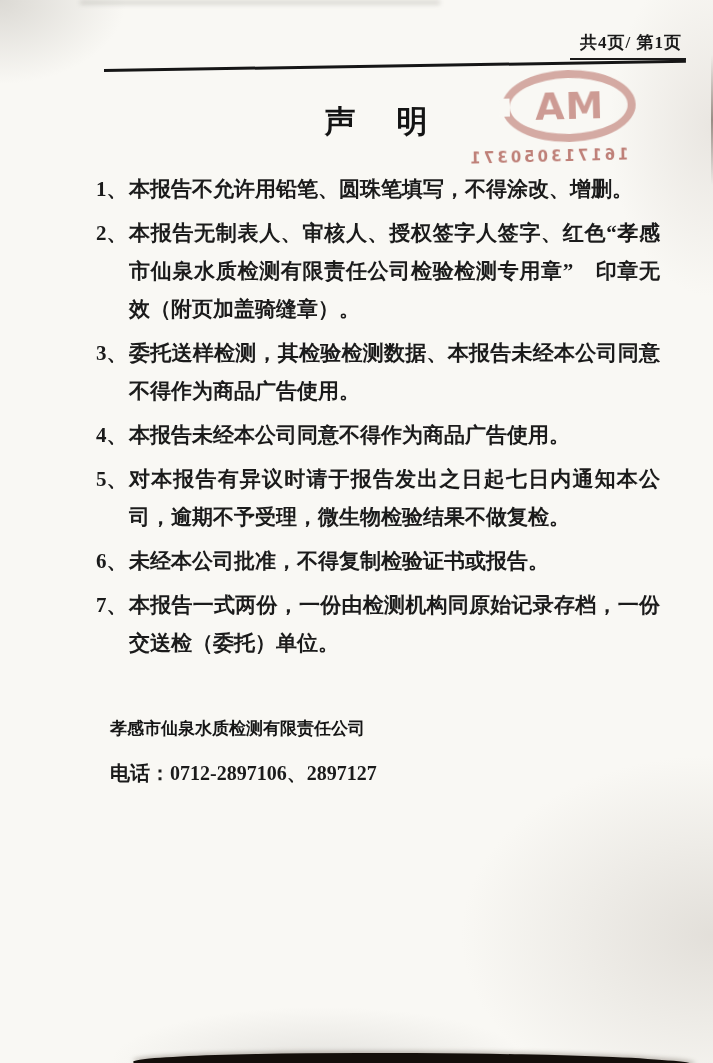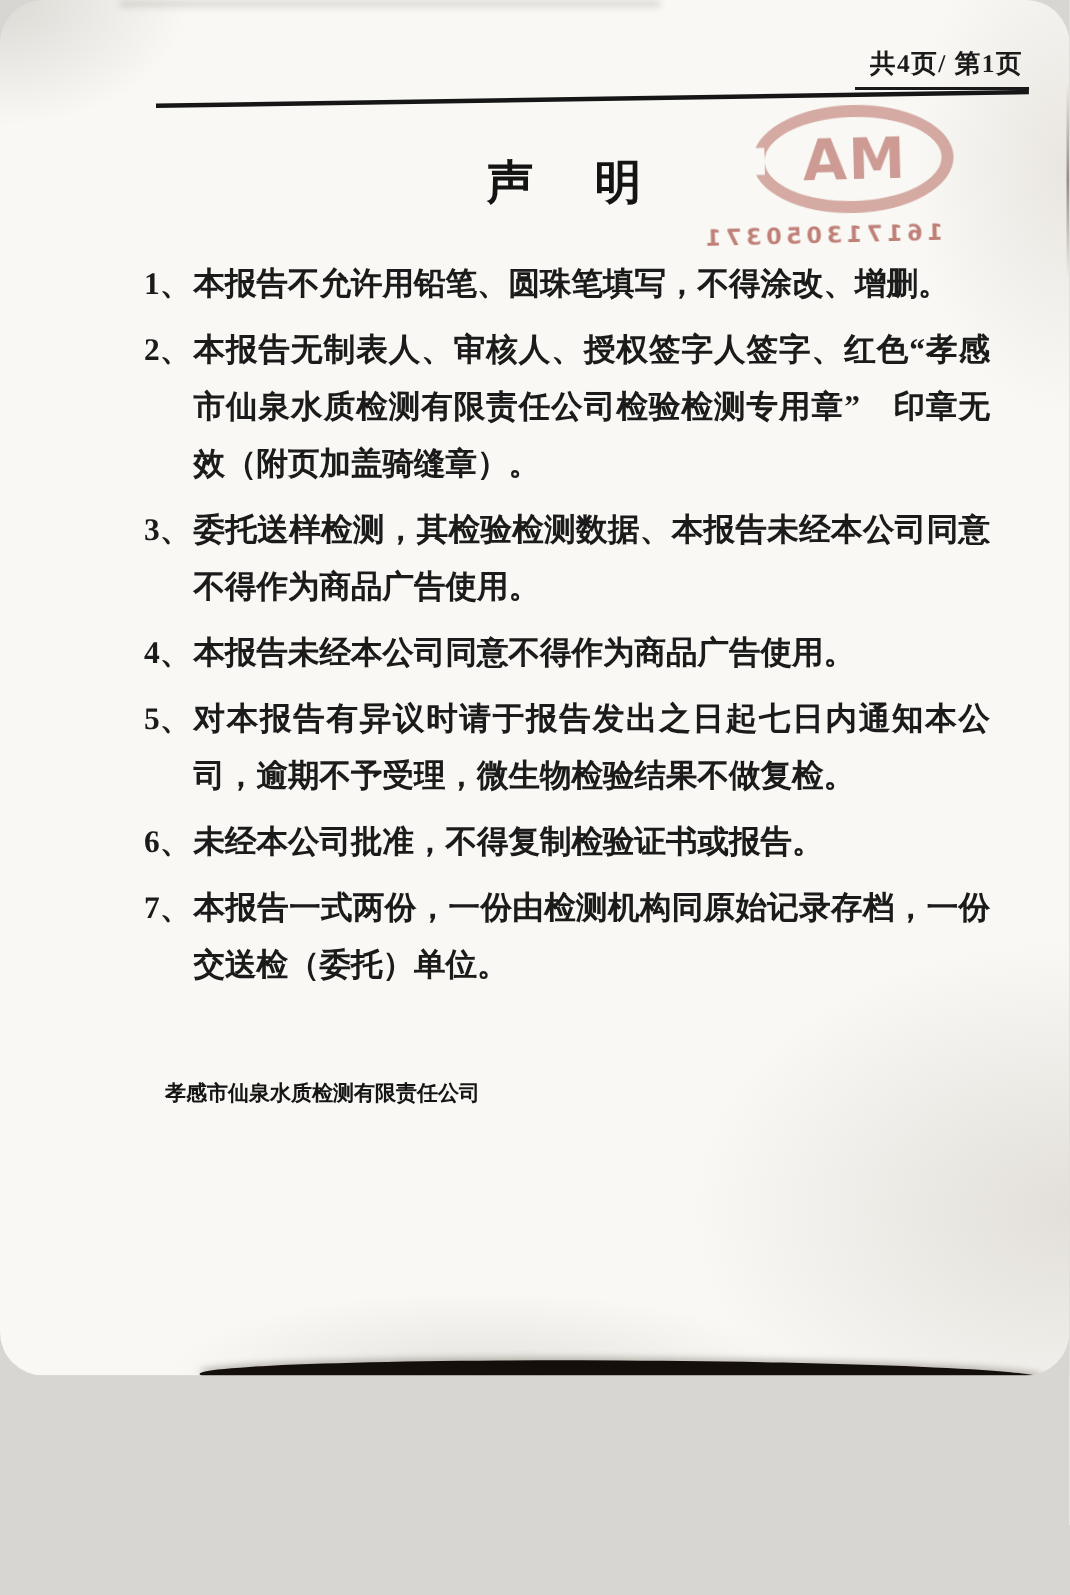--- a/index.html
+++ b/index.html
@@ -1,26 +1,25 @@
 <!DOCTYPE html>
 <html><head>
 <meta charset="utf-8">
 <style>
   html,body{margin:0;padding:0;background:#d8d6d2;}
   .sheet{
-    position:relative;width:713px;height:917px;overflow:hidden;
+    position:relative;width:713px;height:1063px;overflow:hidden;
     background:
       radial-gradient(ellipse 420px 300px at 100% 88%, rgba(208,203,196,0.55), transparent 60%),
       radial-gradient(ellipse 180px 120px at 0% 0%, rgba(200,197,191,0.6), transparent 70%),
       radial-gradient(ellipse 160px 260px at 100% 12%, rgba(214,208,202,0.45), transparent 65%),
       radial-gradient(ellipse 300px 80px at 45% 100%, rgba(190,188,184,0.35), transparent 70%),
       #f9f8f4;
     font-family:"Liberation Serif","DejaVu Serif",serif;
     color:#1b1b1b;
-    border-radius:29px;
   }
   .page-info{
     position:absolute;top:31px;right:27px;
     font-size:17px;font-weight:700;letter-spacing:1px;
     padding:0 4px 4px 10px;border-bottom:2px solid #1a1a1a;
     white-space:nowrap;
   }
   .header-rule{
     position:absolute;top:69px;left:104px;width:582px;height:3px;
     background:#161616;transform-origin:left center;transform:rotate(-0.9deg);
@@ -59,21 +58,21 @@
   
   .statements{position:absolute;top:170px;left:96px;width:564px;}
   .statement{display:flex;margin-bottom:6px;font-size:21px;line-height:38px;font-weight:600;}
   .statement-num{flex:0 0 33px;white-space:nowrap;}
   .statement-text{flex:1;text-align:justify;}
   
   .footer{position:absolute;left:110px;top:706px;}
   .footer-line{height:45px;display:flex;align-items:center;font-size:20px;font-weight:700;}
   .company-name{
     font-family:"Liberation Sans","DejaVu Sans",sans-serif;
-    font-size:14px;font-weight:700;color:#151515;
+    font-size:17px;font-weight:700;color:#151515;
   }
   
   .scan-bottom-edge{
     position:absolute;bottom:-11px;left:133px;width:562px;height:21px;
     background:#140f0b;border-radius:50%;transform:rotate(0.3deg);
     box-shadow:0 -2px 4px rgba(90,78,66,0.35);
   }
   .scan-right-edge{
     position:absolute;right:0;top:55px;width:2px;height:130px;
     background:linear-gradient(rgba(90,75,65,0),rgba(85,68,58,0.55),rgba(90,75,65,0));
@@ -130,18 +129,19 @@
       <div class="statement-text">未经本公司批准，不得复制检验证书或报告。</div>
     </div>
     <div class="statement">
       <span class="statement-num">7、</span>
       <div class="statement-text">本报告一式两份，一份由检测机构同原始记录存档，一份交送检（委托）单位。</div>
     </div>
   </div>
 
   <div class="footer">
     <div class="footer-line company-name">孝感市仙泉水质检测有限责任公司</div>
+    <div class="footer-line">电话：0712-2897106、2897127</div>
   </div>
 
   <div class="scan-right-edge"></div>
   <div class="scan-bottom-edge"></div>
 
 </div>
 
 </body></html>

